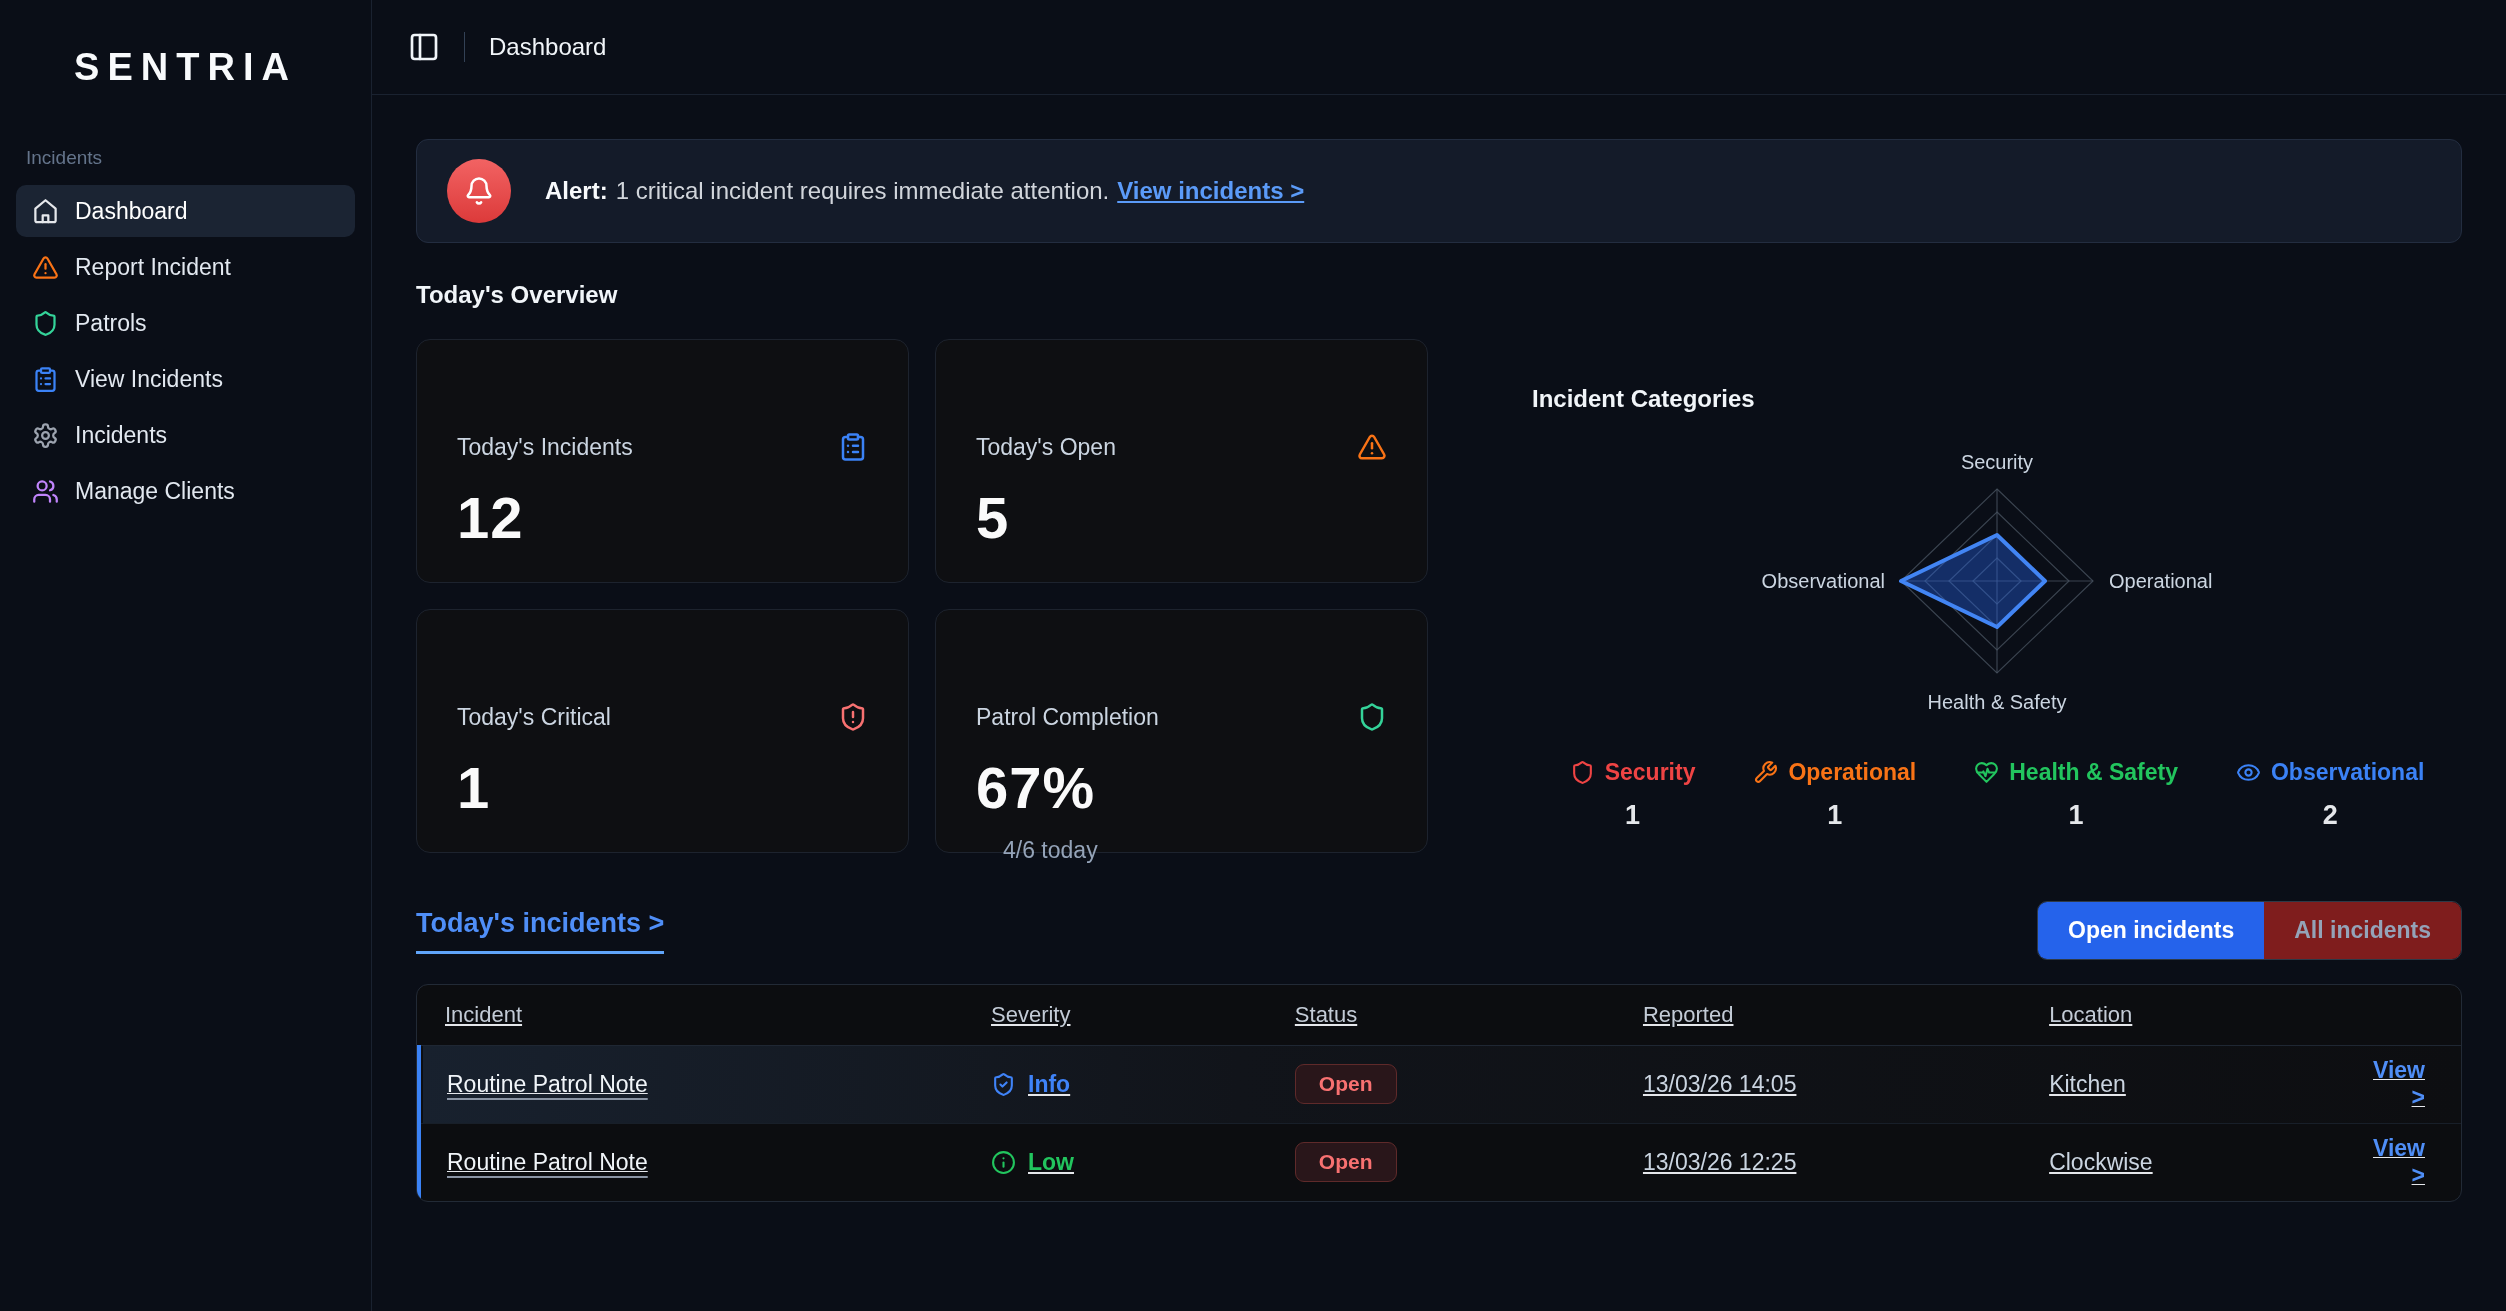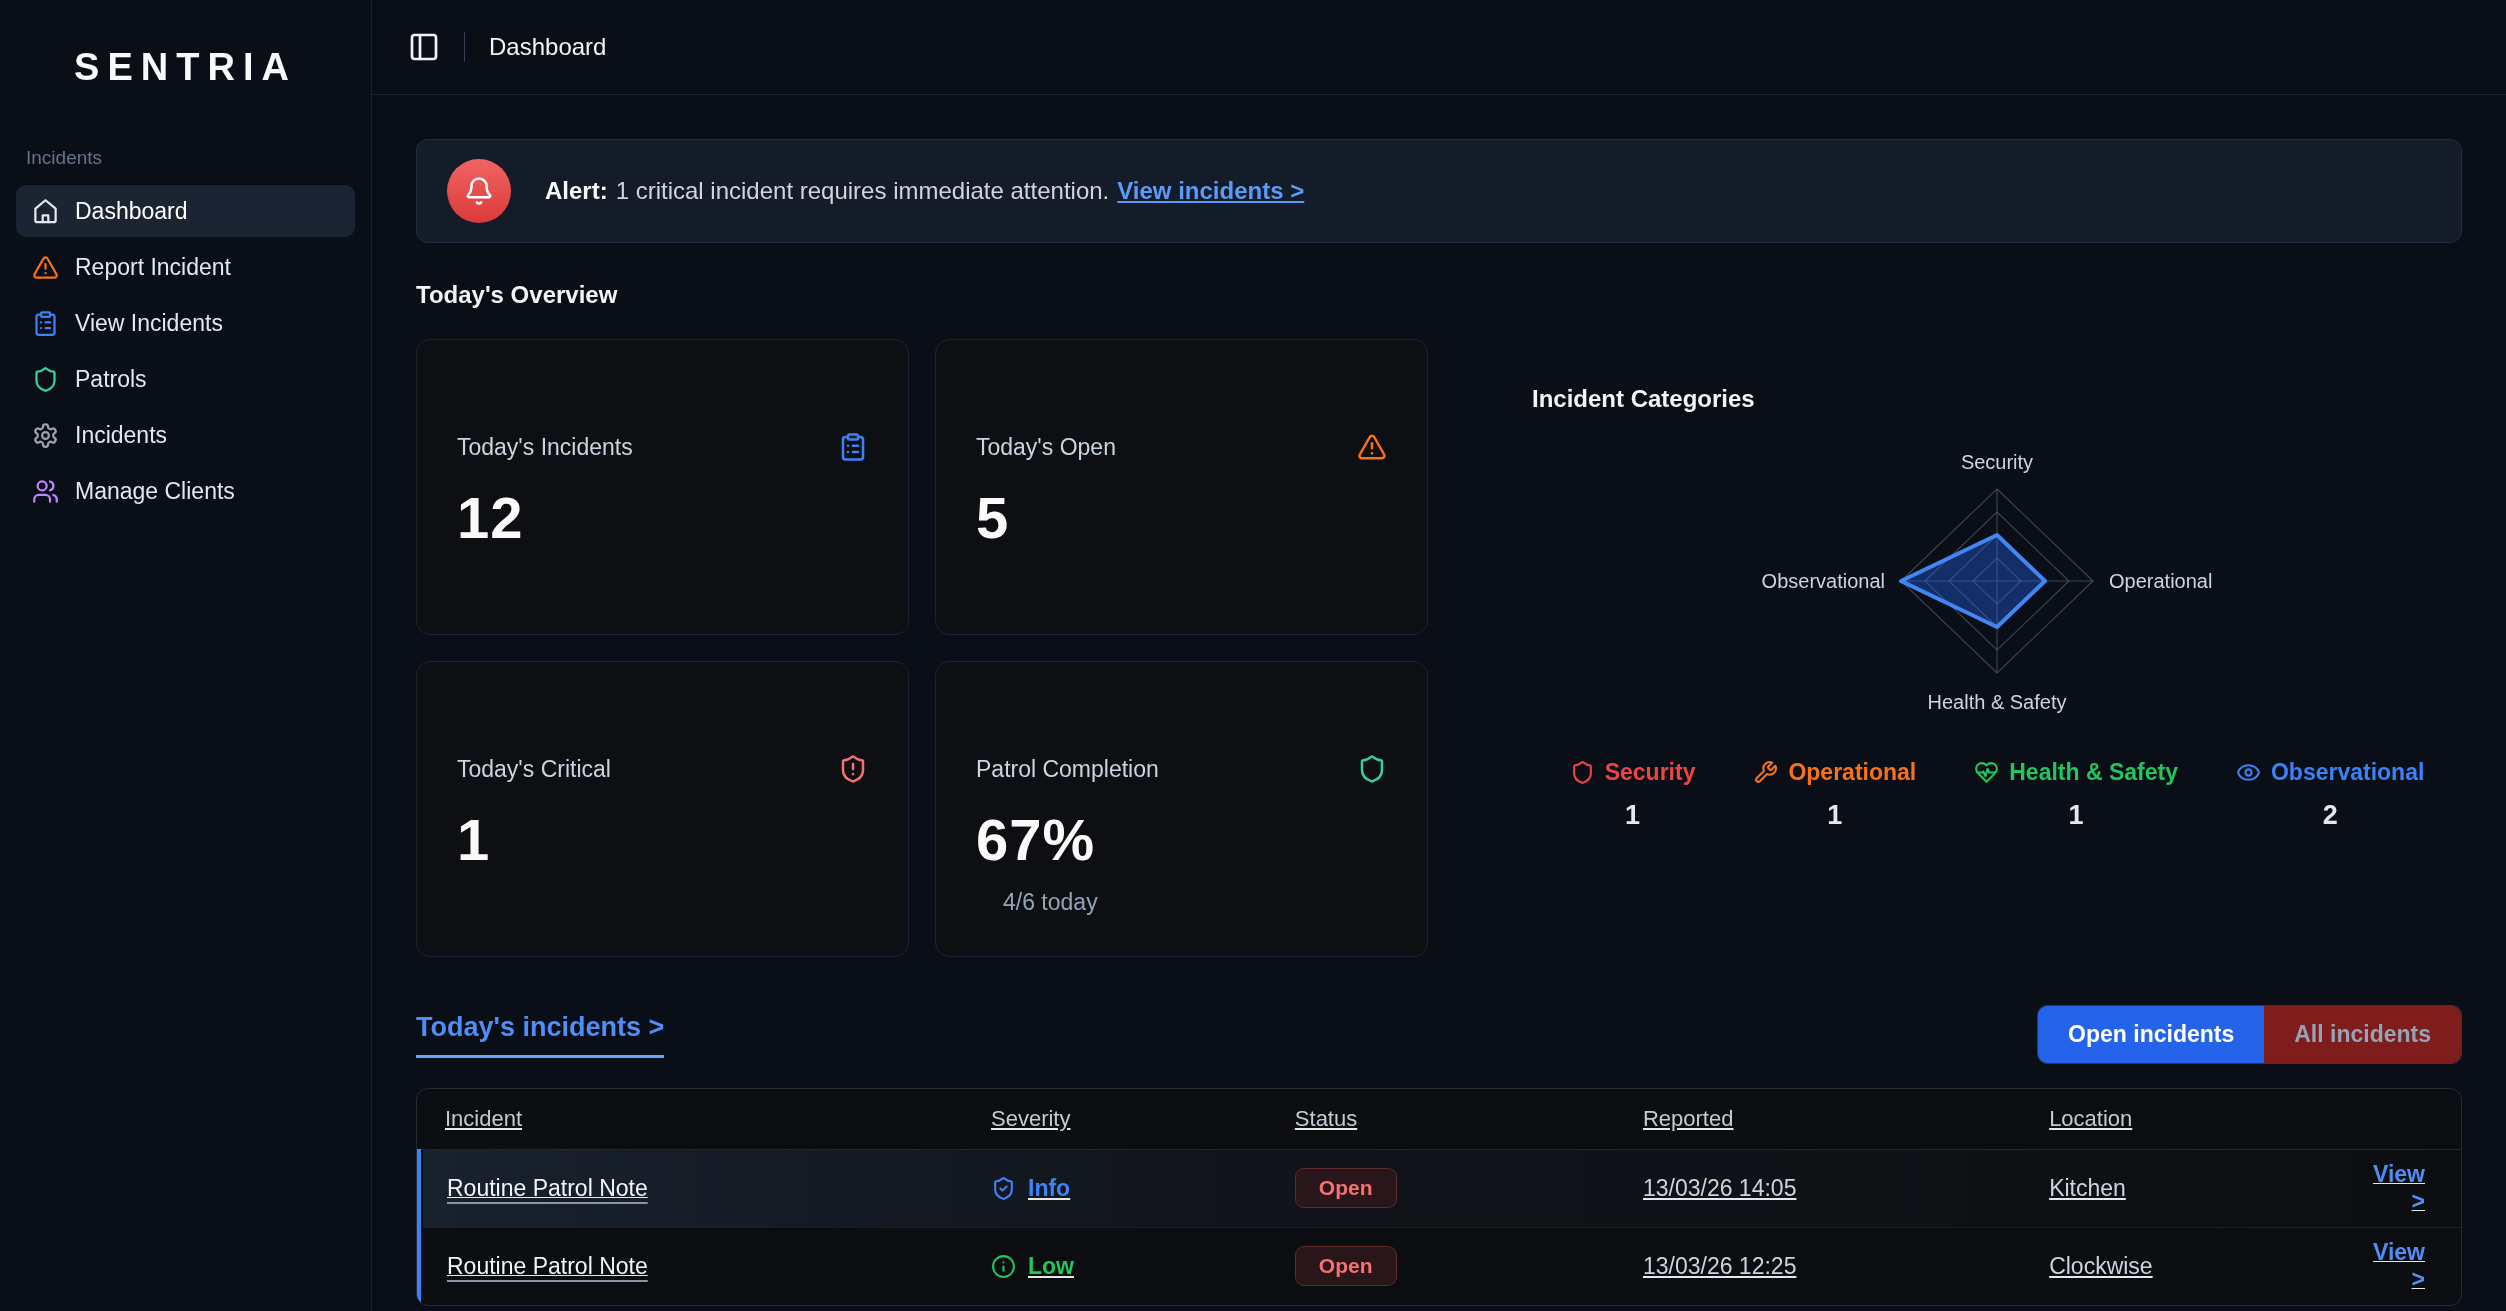--- a/index.html
+++ b/index.html
@@ -34,21 +34,21 @@
   .bell-circle svg { width:30px; height:30px; }
   .alert-text { margin-left:34px; font-size:24px; color:#d1d5db; }
   .alert-text b { color:#f8fafc; margin-right:8px; }
   .alert-text a { color:#5b9bf8; font-weight:700; text-decoration:underline; margin-left:8px; cursor:pointer; }
 
   .overview-title { margin-top:38px; font-size:24px; font-weight:700; color:#f1f5f9; }
 
   
   .dash-grid { display:flex; margin-top:30px; }
   .cards-grid { width:1012px; min-width:1012px; display:grid; grid-template-columns:493px 493px; grid-gap:26px; }
-  .card { height:296px; background:#0e0f12; border:1px solid #1d232e; border-radius:14px; padding:92px 40px 9px 40px; }
+  .card { height:244px; background:#0e0f12; border:1px solid #1d232e; border-radius:14px; padding:92px 40px 9px 40px; }
   .card-top { display:flex; align-items:center; justify-content:space-between; }
   .card-label { font-size:23px; color:#cbd5e1; }
   .cicon { display:flex; } .cicon svg { width:30px; height:30px; }
   .card-value { margin-top:22px; font-size:58px; font-weight:700; color:#fafafa; letter-spacing:1px; }
   .card-sub { margin-top:16px; font-size:23px; color:#94a3b8;margin-left:27px; }
 
   .cat-panel { flex:1; margin-left:104px; display:flex; flex-direction:column; }
   .cat-title { margin-top:46px; font-size:24px; font-weight:700; color:#f1f5f9; }
   .radar-wrap { margin-top:8px; display:flex; justify-content:center; }
   .total-line { margin-top:16px; text-align:center; font-size:22px; color:#cbd5e1; }
@@ -112,39 +112,39 @@
         <span class="nicon ic-orange">
           <svg viewBox="0 0 24 24" fill="none" stroke="currentColor" stroke-width="2" stroke-linecap="round" stroke-linejoin="round">
               <path d="m21.73 18-8-14a2 2 0 0 0-3.48 0l-8 14A2 2 0 0 0 4 21h16a2 2 0 0 0 1.73-3"></path>
               <path d="M12 9v4"></path>
               <path d="M12 17h.01"></path>
             </svg>
         </span>
         <span>Report Incident</span>
       </div>
       <div class="nav-item">
+        <span class="nicon ic-green">
+          <svg viewBox="0 0 24 24" fill="none" stroke="currentColor" stroke-width="2" stroke-linecap="round" stroke-linejoin="round">
+              <path d="M20 13c0 5-3.5 7.5-7.66 8.95a1 1 0 0 1-.67-.01C7.5 20.5 4 18 4 13V6a1 1 0 0 1 1-1c2 0 4.5-1.2 6.24-2.72a1.17 1.17 0 0 1 1.52 0C14.51 3.81 17 5 19 5a1 1 0 0 1 1 1z"></path>
+            </svg>
+        </span>
+        <span>Patrols</span>
+      </div>
+      <div class="nav-item">
         <span class="nicon ic-blue">
           <svg viewBox="0 0 24 24" fill="none" stroke="currentColor" stroke-width="2" stroke-linecap="round" stroke-linejoin="round">
               <rect x="8" y="2" width="8" height="4" rx="1"></rect>
               <path d="M16 4h2a2 2 0 0 1 2 2v14a2 2 0 0 1-2 2H6a2 2 0 0 1-2-2V6a2 2 0 0 1 2-2h2"></path>
               <path d="M12 11h4"></path>
               <path d="M12 16h4"></path>
               <path d="M8 11h.01"></path>
               <path d="M8 16h.01"></path>
             </svg>
         </span>
         <span>View Incidents</span>
-      </div>
-      <div class="nav-item">
-        <span class="nicon ic-green">
-          <svg viewBox="0 0 24 24" fill="none" stroke="currentColor" stroke-width="2" stroke-linecap="round" stroke-linejoin="round">
-              <path d="M20 13c0 5-3.5 7.5-7.66 8.95a1 1 0 0 1-.67-.01C7.5 20.5 4 18 4 13V6a1 1 0 0 1 1-1c2 0 4.5-1.2 6.24-2.72a1.17 1.17 0 0 1 1.52 0C14.51 3.81 17 5 19 5a1 1 0 0 1 1 1z"></path>
-            </svg>
-        </span>
-        <span>Patrols</span>
       </div>
       <div class="nav-item">
         <span class="nicon ic-gray">
           <svg viewBox="0 0 24 24" fill="none" stroke="currentColor" stroke-width="2" stroke-linecap="round" stroke-linejoin="round">
               <path d="M12.22 2h-.44a2 2 0 0 0-2 2v.18a2 2 0 0 1-1 1.73l-.43.25a2 2 0 0 1-2 0l-.15-.08a2 2 0 0 0-2.73.73l-.22.38a2 2 0 0 0 .73 2.73l.15.1a2 2 0 0 1 1 1.72v.51a2 2 0 0 1-1 1.74l-.15.09a2 2 0 0 0-.73 2.73l.22.38a2 2 0 0 0 2.73.73l.15-.08a2 2 0 0 1 2 0l.43.25a2 2 0 0 1 1 1.73V20a2 2 0 0 0 2 2h.44a2 2 0 0 0 2-2v-.18a2 2 0 0 1 1-1.73l.43-.25a2 2 0 0 1 2 0l.15.08a2 2 0 0 0 2.73-.73l.22-.39a2 2 0 0 0-.73-2.73l-.15-.08a2 2 0 0 1-1-1.74v-.5a2 2 0 0 1 1-1.74l.15-.09a2 2 0 0 0 .73-2.73l-.22-.38a2 2 0 0 0-2.73-.73l-.15.08a2 2 0 0 1-2 0l-.43-.25a2 2 0 0 1-1-1.73V4a2 2 0 0 0-2-2z"></path>
               <circle cx="12" cy="12" r="3"></circle>
             </svg>
         </span>
         <span>Incidents</span>
       </div>

